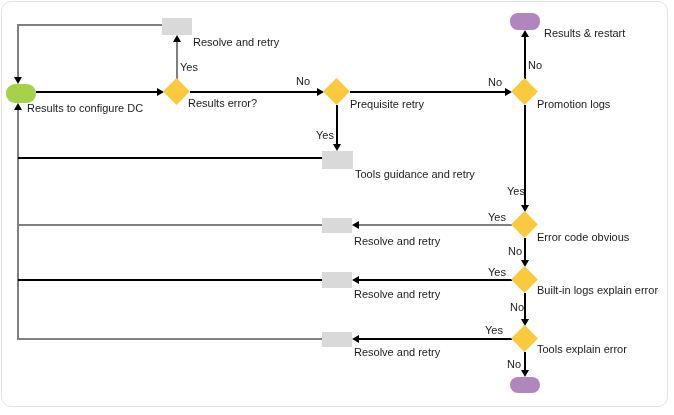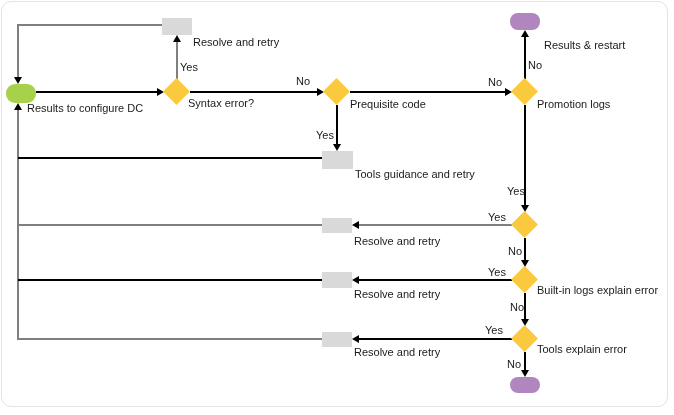--- a/index.html
+++ b/index.html
@@ -95,25 +95,26 @@
 
   <div class="diamond" style="left:167px;top:82px;"></div>
   <div class="diamond" style="left:327px;top:82px;"></div>
   <div class="diamond" style="left:515px;top:82px;"></div>
   <div class="diamond" style="left:515px;top:215px;"></div>
   <div class="diamond" style="left:515px;top:270px;"></div>
   <div class="diamond" style="left:515px;top:329px;"></div>
 
   <div class="lbl" style="left:27px;top:102px;">Results to configure DC</div>
   <div class="lbl" style="left:193px;top:36px;">Resolve and retry</div>
-  <div class="lbl" style="left:188px;top:97px;">Syntax error?</div>
-  <div class="lbl" style="left:350px;top:98px;">Prequisite code</div>
+  <div class="lbl" style="left:188px;top:97px;">Results error?</div>
+  <div class="lbl" style="left:350px;top:98px;">Prequisite retry</div>
   <div class="lbl" style="left:355px;top:168px;">Tools guidance and retry</div>
   <div class="lbl" style="left:537px;top:98px;">Promotion logs</div>
-  <div class="lbl" style="left:544px;top:27px;margin-top:12px;">Results &amp; restart</div>
+  <div class="lbl" style="left:544px;top:27px;">Results &amp; restart</div>
+  <div class="lbl" style="left:537px;top:231px;">Error code obvious</div>
   <div class="lbl" style="left:537px;top:343px;">Tools explain error</div>
   <div class="lbl" style="left:537px;top:284px;">Built-in logs explain error</div>
   <div class="lbl" style="left:354px;top:235px;">Resolve and retry</div>
   <div class="lbl" style="left:354px;top:288px;">Resolve and retry</div>
   <div class="lbl" style="left:354px;top:346px;">Resolve and retry</div>
 
   <div class="lbl" style="left:180px;top:61px;">Yes</div>
   <div class="lbl" style="left:296px;top:75px;">No</div>
   <div class="lbl" style="left:316px;top:129px;">Yes</div>
   <div class="lbl" style="left:488px;top:76px;">No</div>

